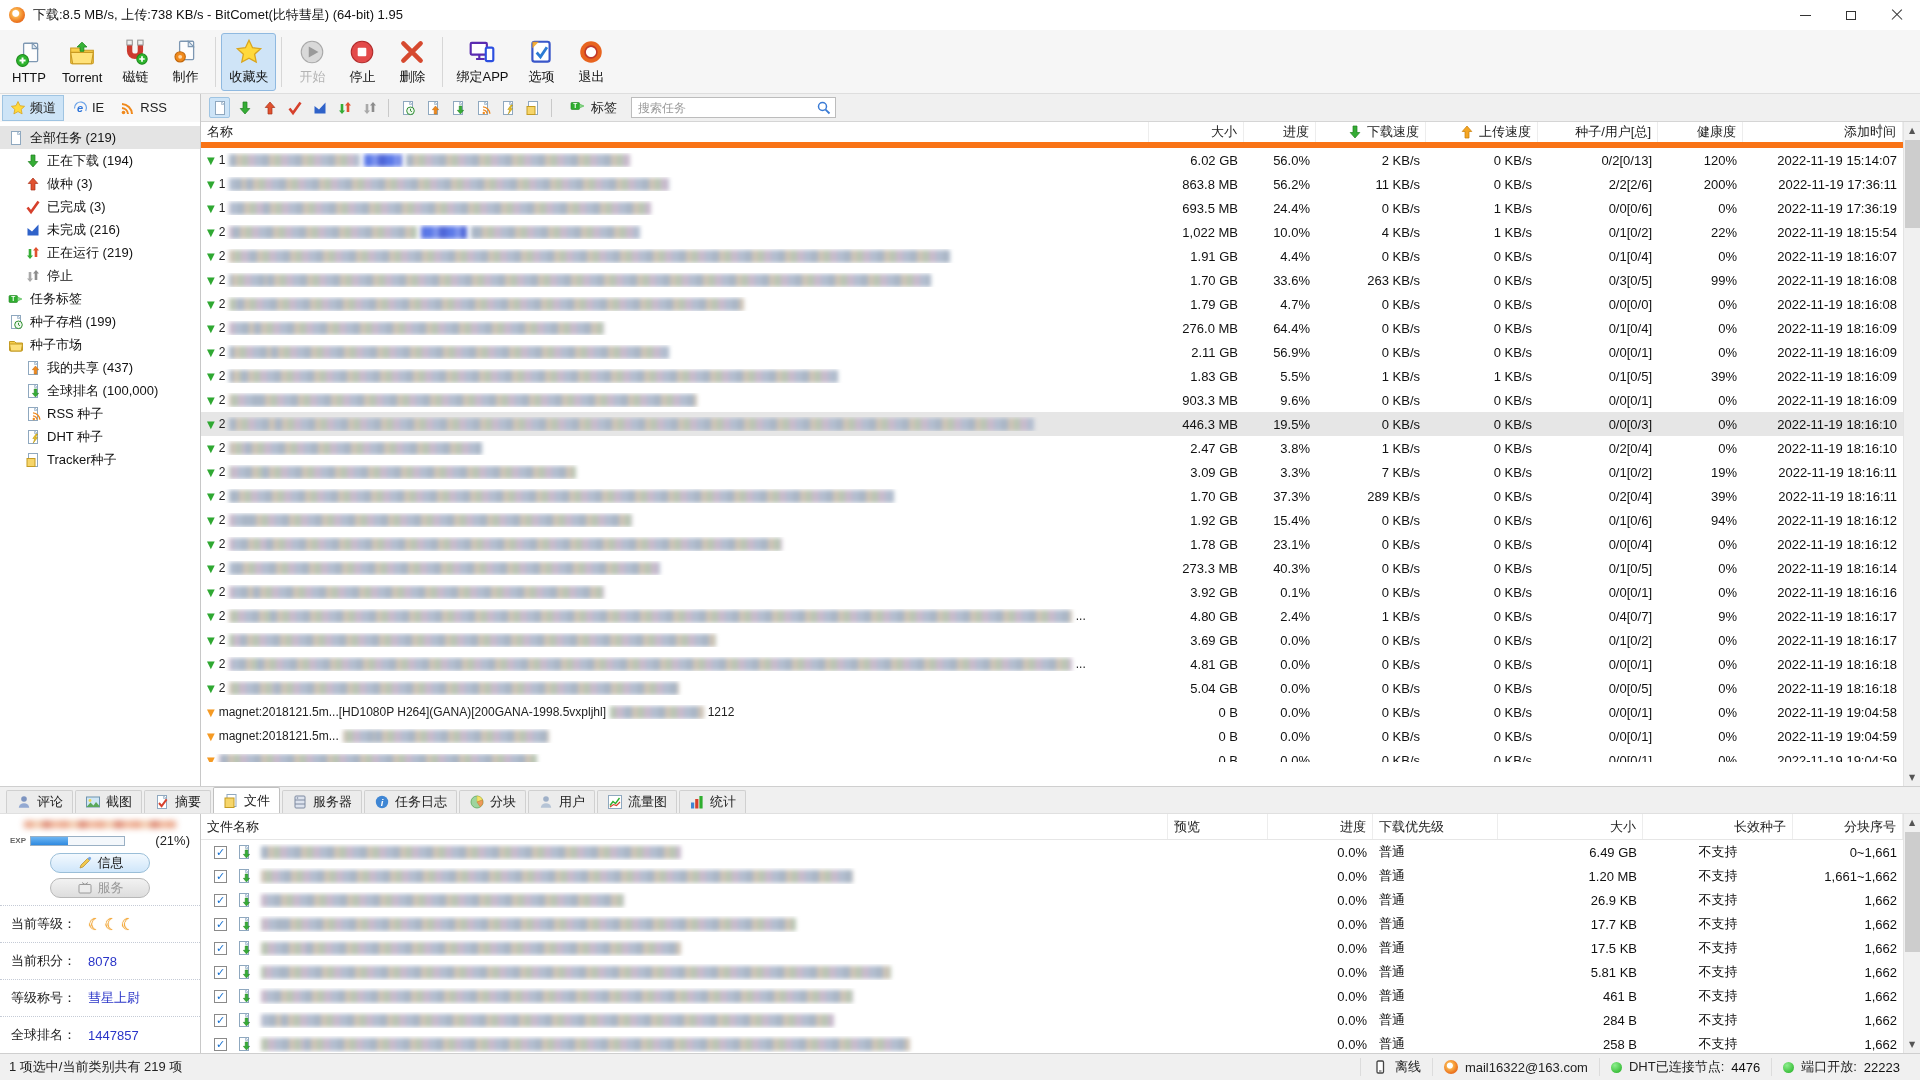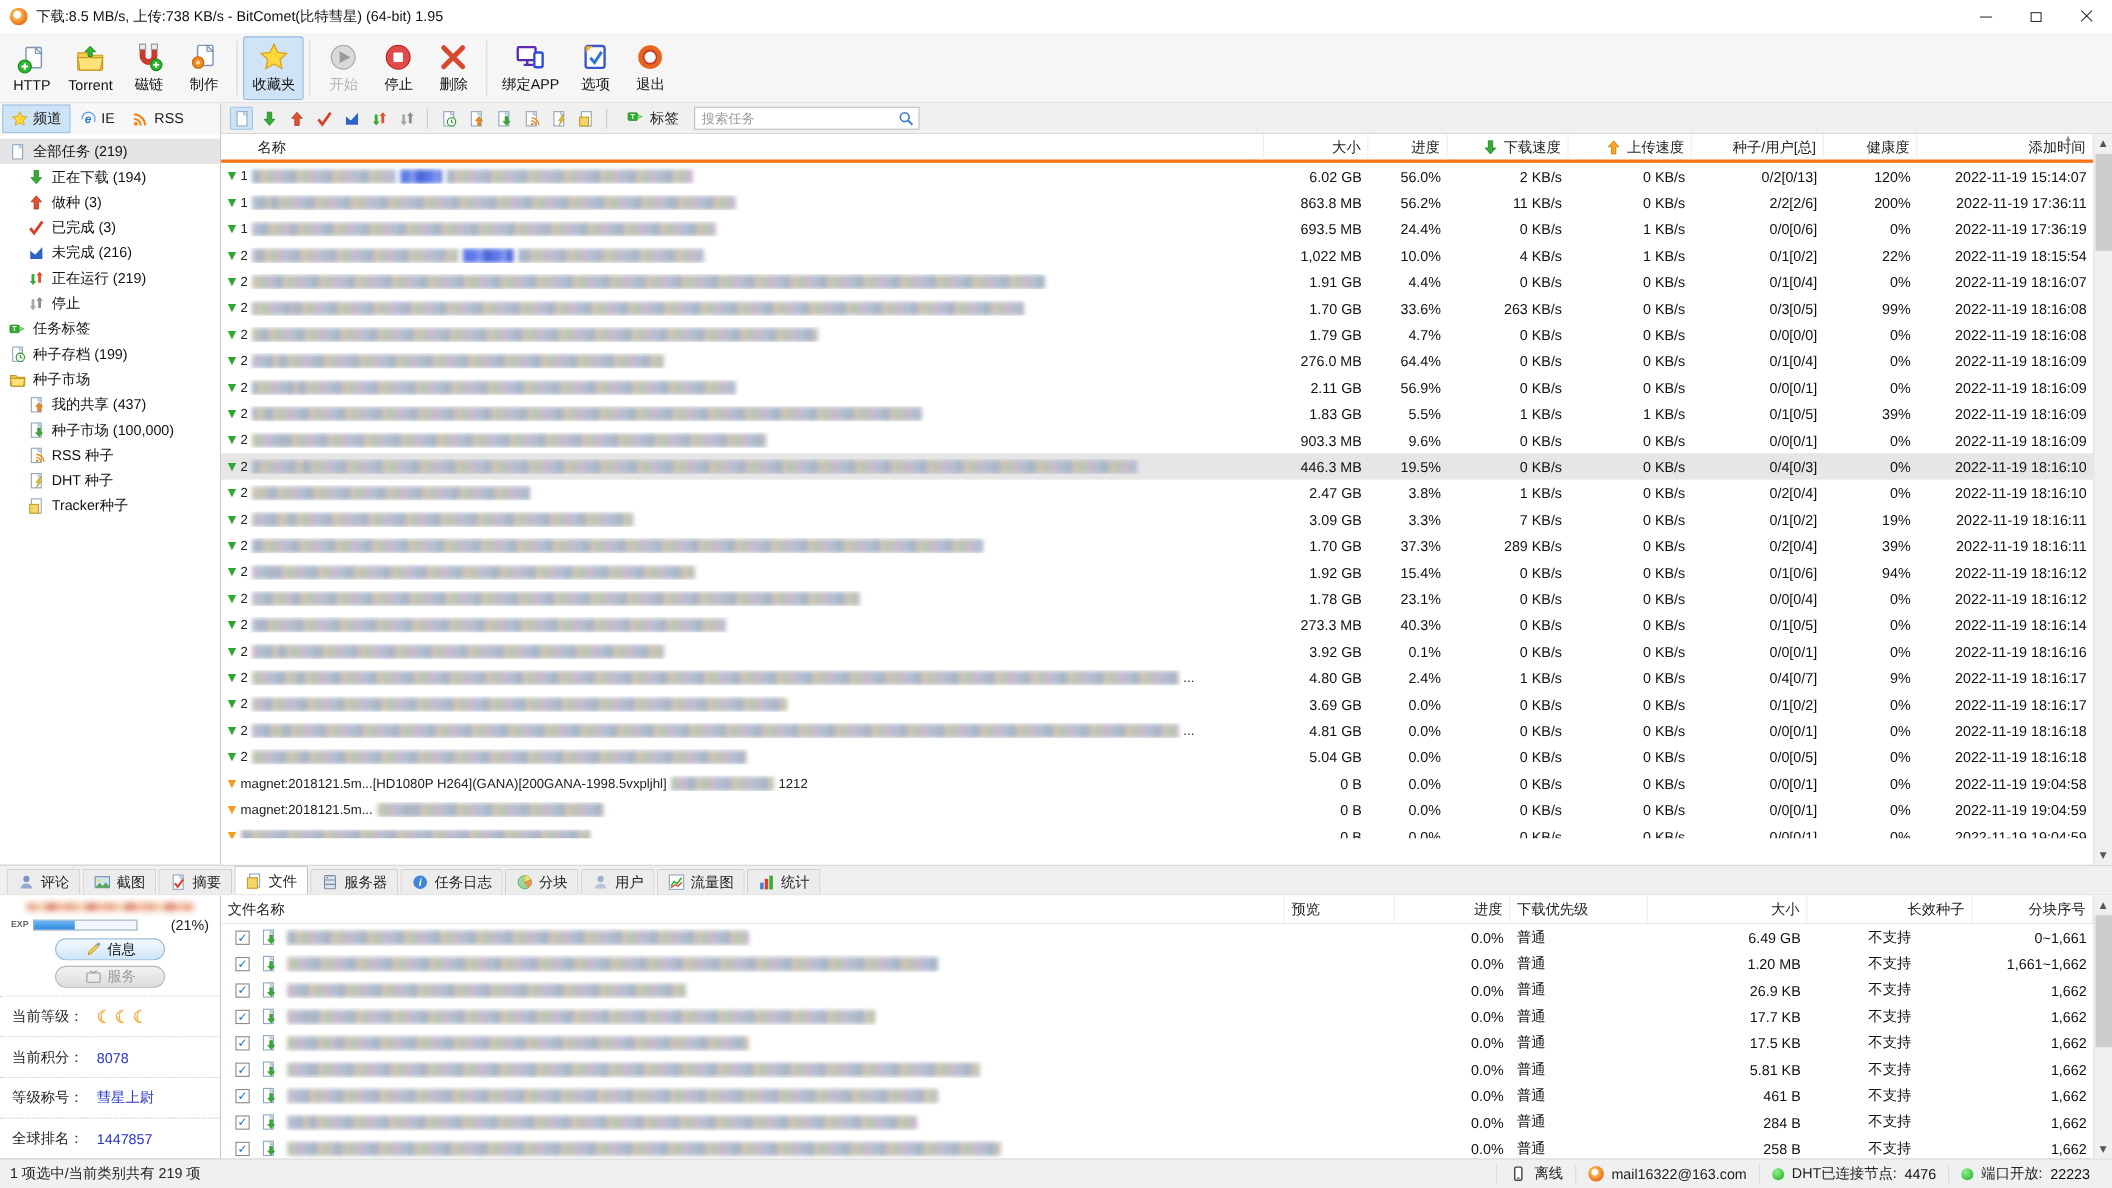--- a/index.html
+++ b/index.html
@@ -41,21 +41,21 @@
 .searchbox{width:205px;height:21px;background:#fff;border:1px solid #bcbcbc;display:flex;align-items:center;margin-left:8px;}
 .searchbox input{flex:1;border:none;outline:none;font-size:12px;color:#333;padding:0 6px;background:transparent;}
 .searchbox input::placeholder{color:#9a9a9a;}
 .magwrap{width:22px;display:flex;align-items:center;justify-content:center;}
 
 .main{flex:1;display:flex;min-height:0;background:#fff;}
 .sidebar{width:201px;border-right:1px solid #c8c8c8;background:#fff;padding-top:4px;font-size:13px;overflow:hidden;flex:none;}
 .snode{display:flex;align-items:center;gap:6px;height:23px;color:#111;white-space:nowrap;}
 .snode.sel{background:#e4e4e4;}
 .tasks{flex:1;display:flex;flex-direction:column;position:relative;background:#fff;min-width:0;padding-right:17px;}
-.thead{height:26px;display:flex;align-items:flex-start;border-bottom:3px solid #f97316;background:#fff;font-size:13px;color:#222;flex:none;padding-left:27px;}
+.thead{height:26px;display:flex;align-items:flex-start;border-bottom:6px solid #f97316;background:#fff;font-size:13px;color:#222;flex:none;}
 .hcell{display:flex;align-items:center;justify-content:flex-end;padding:0 6px;border-right:1px solid #ededed;height:100%;gap:4px;white-space:nowrap;position:relative;}
 .hcell.nm{flex:1;justify-content:flex-start;min-width:0;}
 .sortcaret{position:absolute;top:-1px;right:18px;font-size:8px;color:#888;}
 .tbody{flex:1;overflow:hidden;}
 .trow{height:24px;display:flex;align-items:center;font-size:13px;color:#111;}
 .trow.sel{background:#e6e6e6;}
 .cell{padding:0 6px;text-align:right;white-space:nowrap;overflow:hidden;flex:none;}
 .cell.nm{flex:1;display:flex;align-items:center;gap:4px;text-align:left;min-width:0;}
 .rowarr{font-size:10px;font-weight:bold;color:#2fa832;flex:none;font-family:"DejaVu Sans",sans-serif;}
 .rowarr.m{color:#f59a23;}
@@ -499,21 +499,21 @@
           <span>我的共享 (437)</span>
         </div>
         <div class="snode" style="padding-left: 25px;">
           <span style="width: 16px; height: 16px; display: inline-flex; flex: 0 0 auto;">
             <svg width="16" height="16" viewBox="0 0 16 16">
               <rect x="3.5" y="1.5" width="9" height="13" fill="#fff" stroke="#8fa8bf"></rect>
               <path d="M9.5 1.5 l3 3 h-3 z" fill="#dbe7f2" stroke="#8fa8bf" stroke-width="0.6"></path>
               <path d="M10.5 14 L7.3 10.3 h1.9 V6 h2.6 v4.3 h1.9 z" fill="#35ad35" stroke="#1f7f1f" stroke-width="0.5"></path>
             </svg>
           </span>
-          <span>种子市场 (100,000)</span>
+          <span>全球排名 (100,000)</span>
         </div>
         <div class="snode" style="padding-left: 25px;">
           <span style="width: 16px; height: 16px; display: inline-flex; flex: 0 0 auto;">
             <svg width="16" height="16" viewBox="0 0 16 16">
               <rect x="3.5" y="1.5" width="9" height="13" fill="#fff" stroke="#8fa8bf"></rect>
               <path d="M9.5 1.5 l3 3 h-3 z" fill="#dbe7f2" stroke="#8fa8bf" stroke-width="0.6"></path>
               <circle cx="8.8" cy="13" r="1.2" fill="#f0891c"></circle>
               <path d="M8 9.8 a4.5 4.5 0 0 1 4 4 M8 6.9 a7.4 7.4 0 0 1 6.9 6.9" stroke="#f0891c" fill="none" stroke-width="1.3"></path>
             </svg>
           </span>
@@ -739,21 +739,21 @@
           <div class="trow sel">
             <div class="cell nm">
               <span class="rowarr">▼</span>
               <span class="pfx">2</span>
               <span class="blurseg " style="width: 86%; background-position: 46px 0px;"></span>
             </div>
             <div class="cell" style="width: 95px;">446.3 MB</div>
             <div class="cell" style="width: 72px;">19.5%</div>
             <div class="cell" style="width: 110px;">0 KB/s</div>
             <div class="cell" style="width: 112px;">0 KB/s</div>
-            <div class="cell" style="width: 120px;">0/4[0/3]</div>
+            <div class="cell" style="width: 120px;">0/0[0/3]</div>
             <div class="cell" style="width: 85px;">0%</div>
             <div class="cell" style="width: 160px;">2022-11-19 18:16:10</div>
           </div>
           <div class="trow">
             <div class="cell nm">
               <span class="rowarr">▼</span>
               <span class="pfx">2</span>
               <span class="blurseg " style="width: 27%; background-position: 16px 0px;"></span>
             </div>
             <div class="cell" style="width: 95px;">2.47 GB</div>

